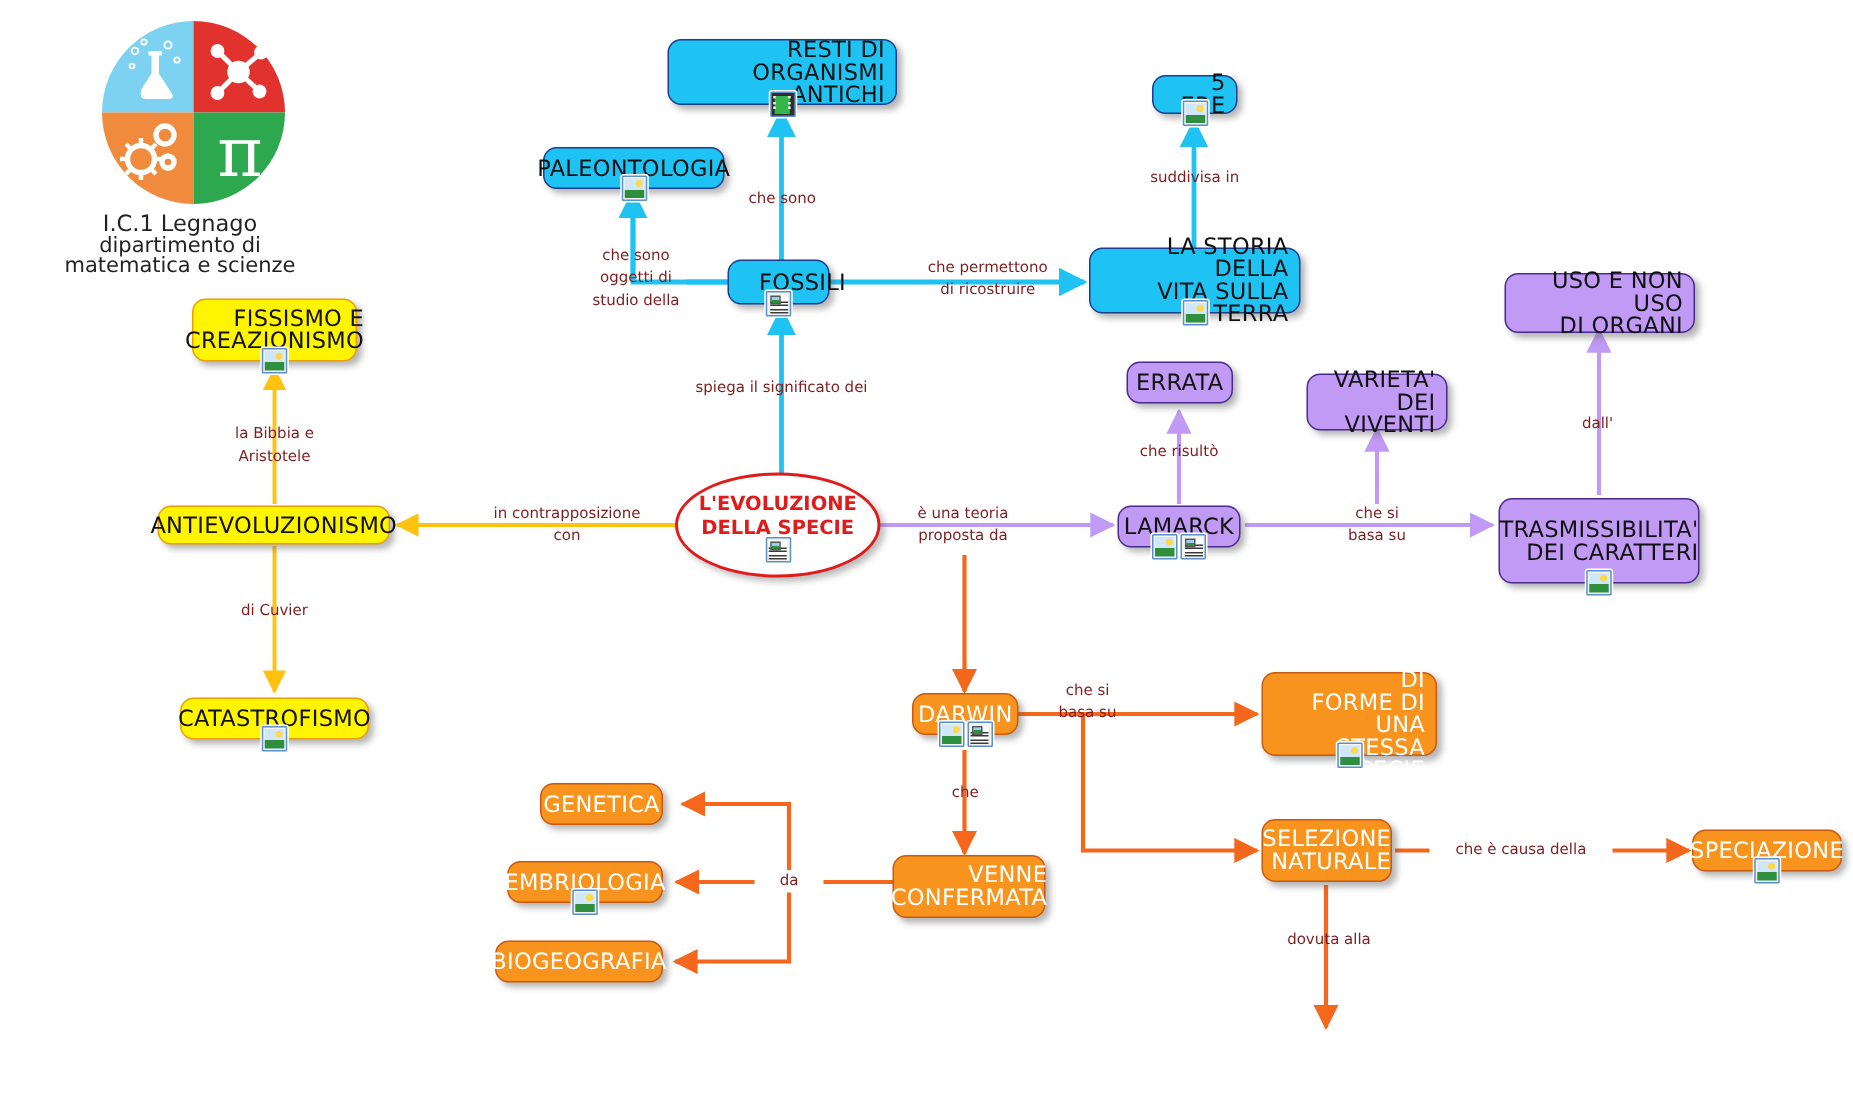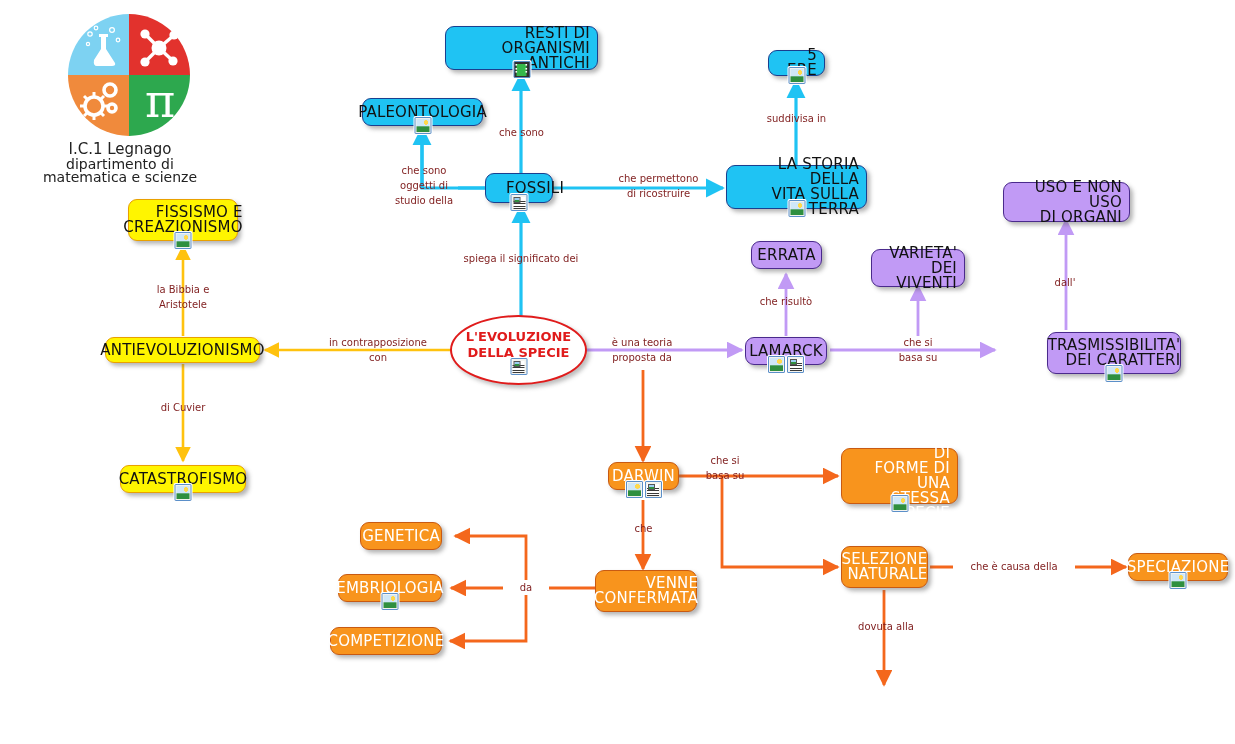--- a/index.html
+++ b/index.html
@@ -255,21 +255,21 @@
 
   <div class="node n-purple" style="left:751px;top:241px;width:71px;height:28px;">
     <span class="txt">ERRATA</span>
   </div>
 
   <div class="node n-purple" style="left:871px;top:249px;width:94px;height:38px;">
     <span class="txt">VARIETA' DEI
 VIVENTI</span>
   </div>
 
-  <div class="node n-purple" style="left:999px;top:332px;width:134px;height:42px;margin-left:48px;">
+  <div class="node n-purple" style="left:999px;top:332px;width:134px;height:57px;">
     <span class="txt">TRASMISSIBILITA'
 DEI CARATTERI</span>
     <span class="badges">
       <span class="badge pic"></span>
     </span>
   </div>
 
   <div class="node n-purple" style="left:1003px;top:182px;width:127px;height:40px;">
     <span class="txt">USO E NON USO
 DI ORGANI</span>
@@ -302,21 +302,21 @@
   </div>
 
   <div class="node n-orange" style="left:338px;top:574px;width:104px;height:28px;">
     <span class="txt">EMBRIOLOGIA</span>
     <span class="badges">
       <span class="badge pic"></span>
     </span>
   </div>
 
   <div class="node n-orange" style="left:330px;top:627px;width:112px;height:28px;">
-    <span class="txt">COMPETIZIONE</span>
+    <span class="txt">BIOGEOGRAFIA</span>
   </div>
 
   <div class="node n-orange" style="left:841px;top:546px;width:87px;height:42px;">
     <span class="txt">SELEZIONE
 NATURALE</span>
   </div>
 
   <div class="node n-orange" style="left:1128px;top:553px;width:100px;height:28px;">
     <span class="txt">SPECIAZIONE</span>
     <span class="badges">

